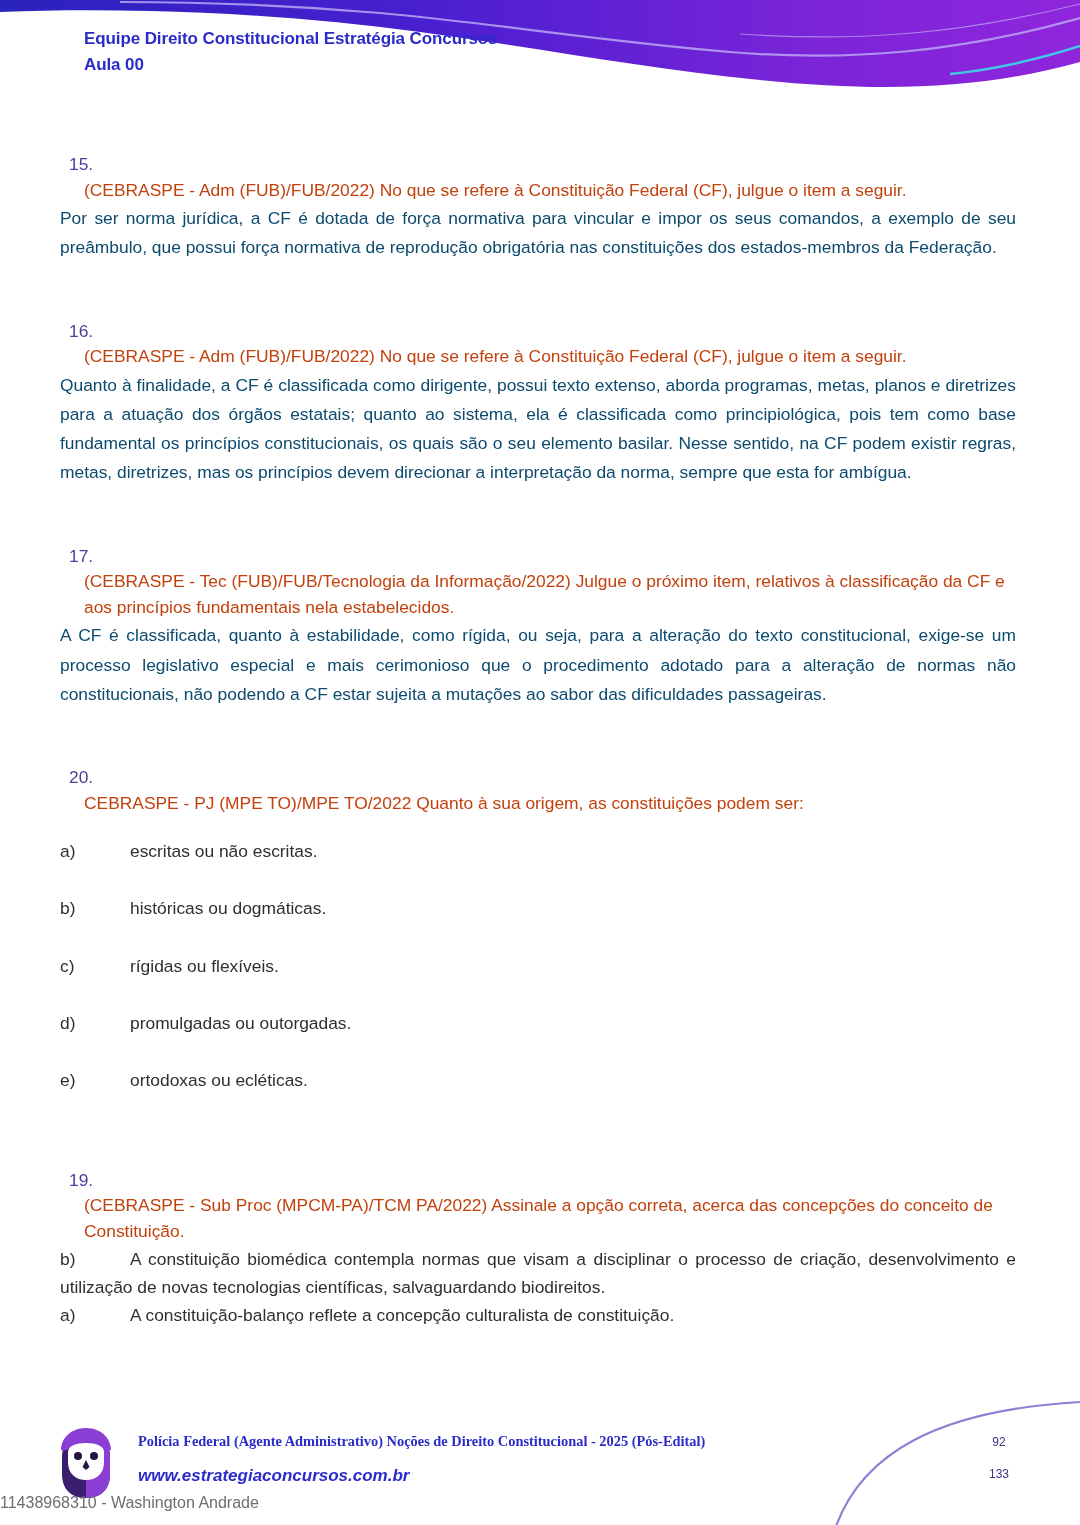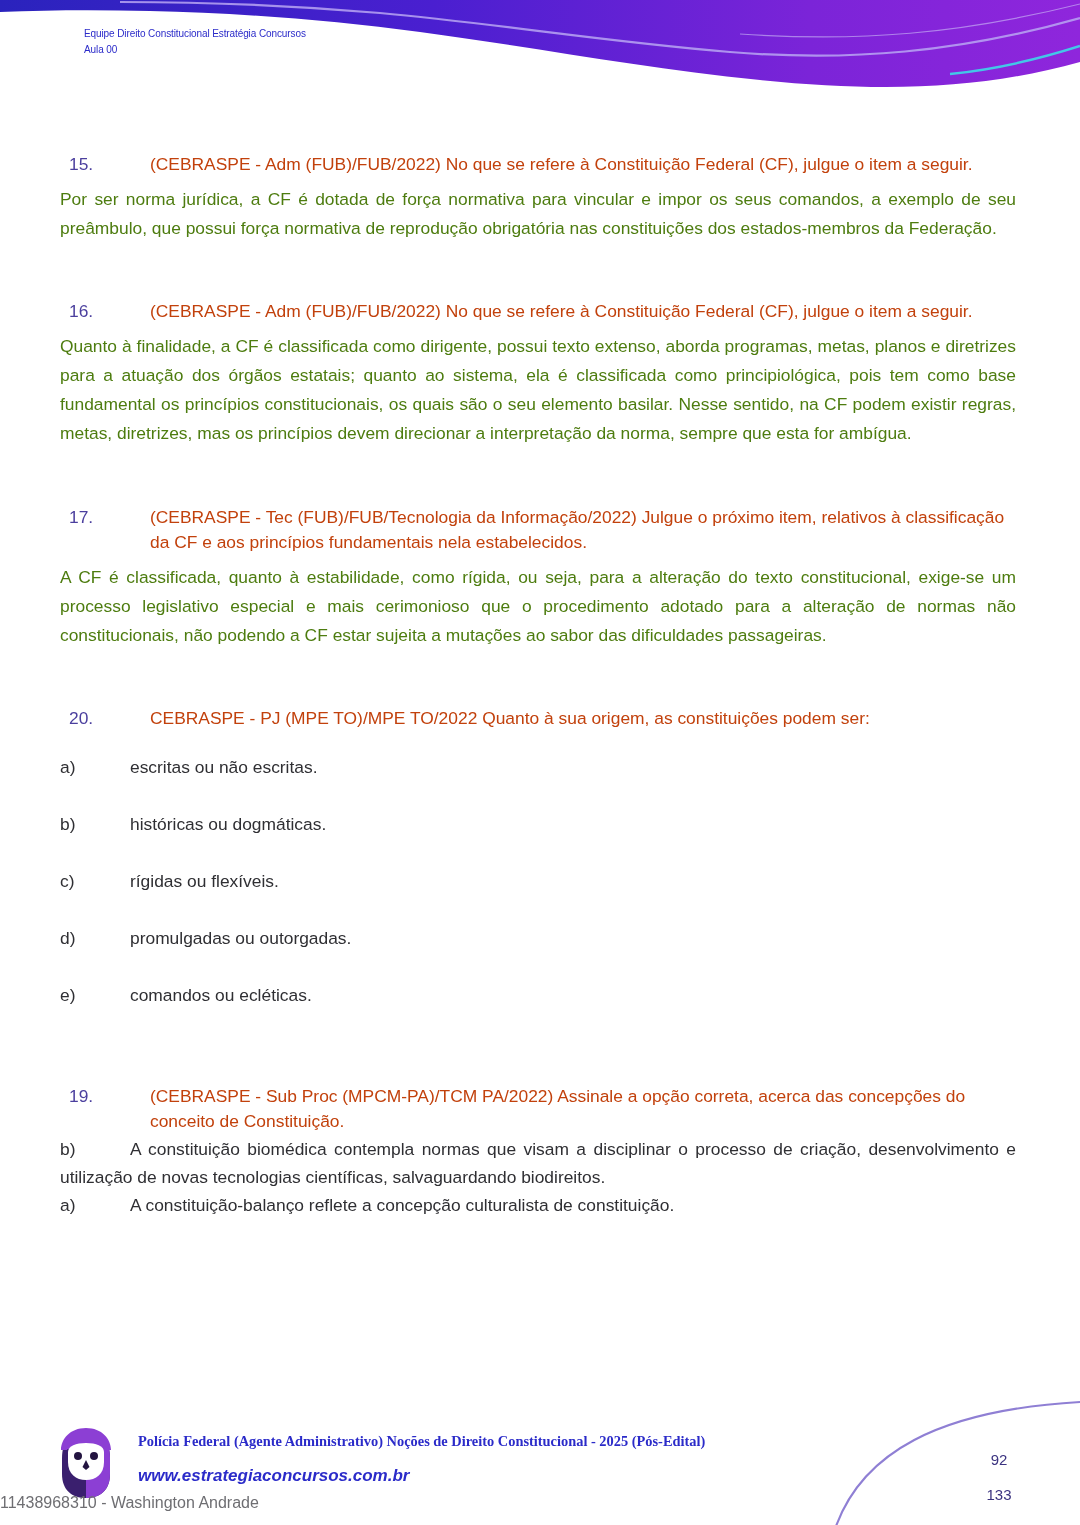--- a/index.html
+++ b/index.html
@@ -31,22 +31,22 @@
     height: 110px;
     pointer-events: none;
   }
   .header-titles {
     position: absolute;
     left: 84px;
     top: 26px;
     line-height: 1.55;
   }
   .header-line {
-    font-size: 10px;
-    font-weight: normal;
+    font-size: 17px;
+    font-weight: bold;
     color: #2b2bc9;
     letter-spacing: -0.1px;
     white-space: nowrap;
   }
 
   
   .content {
     position: absolute;
     left: 60px;
     top: 152px;
@@ -57,41 +57,42 @@
     margin-bottom: 0;
   }
 
   .q-head {
     display: flex;
     align-items: flex-start;
     font-size: 17.4px;
     line-height: 1.47;
     color: #4b3f9e;
     text-align: left;
+    flex-direction: column;
   }
   .q-num {
     flex: 0 0 auto;
     width: 66px;
     padding-left: 9px;
     box-sizing: border-box;
     color: #4b3f9e;
   }
   .q-head-text {
     flex: 1 1 auto;
     color: #c2410c;
     margin-left: 24px;
   }
 
   .q-body {
     font-size: 17.4px;
     line-height: 1.68;
-    color: #4d7c0f;
+    color: #0c4a6e;
     text-align: justify;
     text-justify: inter-word;
-    margin-top: 7px;
+    margin-top: 1px;
   }
 
   .spacer-lg { height: 56px; }
   .spacer-md { height: 44px; }
   .spacer-sm { height: 22px; }
 
   
   .alts-spaced .alt-row {
     display: flex;
     align-items: flex-start;
@@ -165,23 +166,22 @@
     margin-top: 19px;
     white-space: nowrap;
   }
   .page-numbers {
     position: absolute;
     right: 58px;
     top: 36px;
     width: 46px;
     text-align: center;
     color: #3b3380;
-    font-size: 15px;
+    font-size: 12px;
     line-height: 1.0;
-    margin-top: 16px;
   }
   .page-num-bottom { margin-top: 20px; }
 
   .watermark {
     position: absolute;
     left: 0;
     top: 1494px;
     width: 1080px;
     text-align: left;
     font-size: 16px;
@@ -273,21 +273,21 @@
       <div class="alt-row">
         <span class="alt-letter">c)</span>
         <span class="alt-text">rígidas ou flexíveis.</span>
       </div>
       <div class="alt-row">
         <span class="alt-letter">d)</span>
         <span class="alt-text">promulgadas ou outorgadas.</span>
       </div>
       <div class="alt-row">
         <span class="alt-letter">e)</span>
-        <span class="alt-text">comandos ou ecléticas.</span>
+        <span class="alt-text">ortodoxas ou ecléticas.</span>
       </div>
     </div>
   </div>
 
   <div class="spacer-md"></div>
 
   <div class="question-block">
     <div class="q-head">
       <span class="q-num">19.</span>
       <span class="q-head-text">(CEBRASPE  - Sub Proc (MPCM-PA)/TCM PA/2022) Assinale a opção correta, acerca das concepções do conceito de Constituição.</span>

